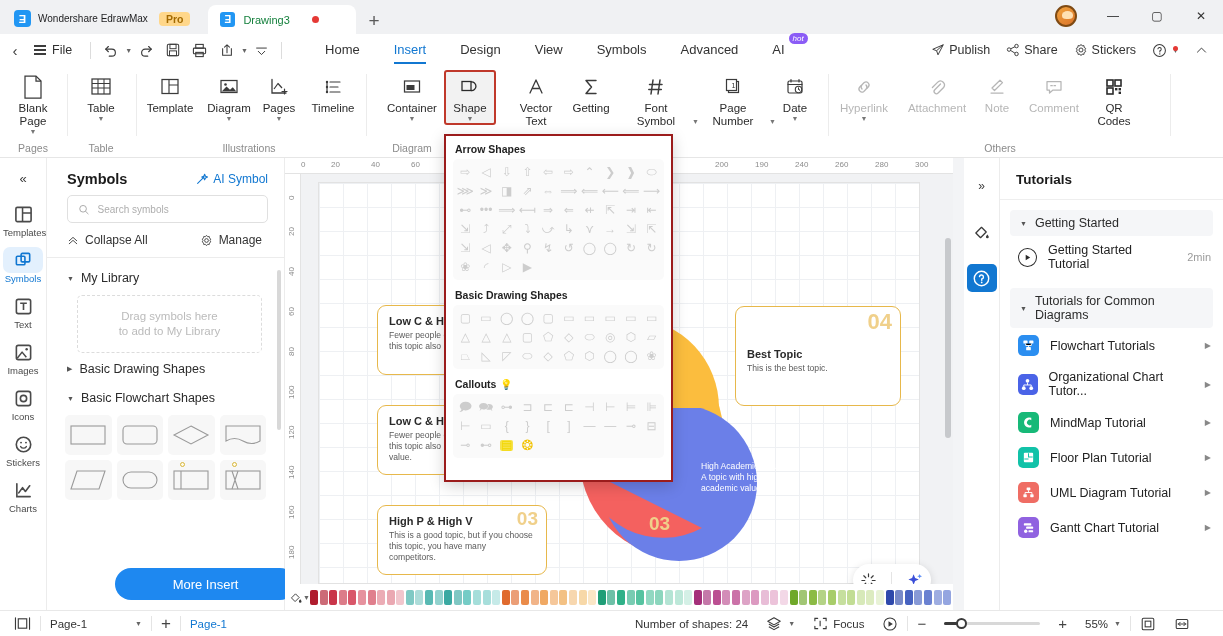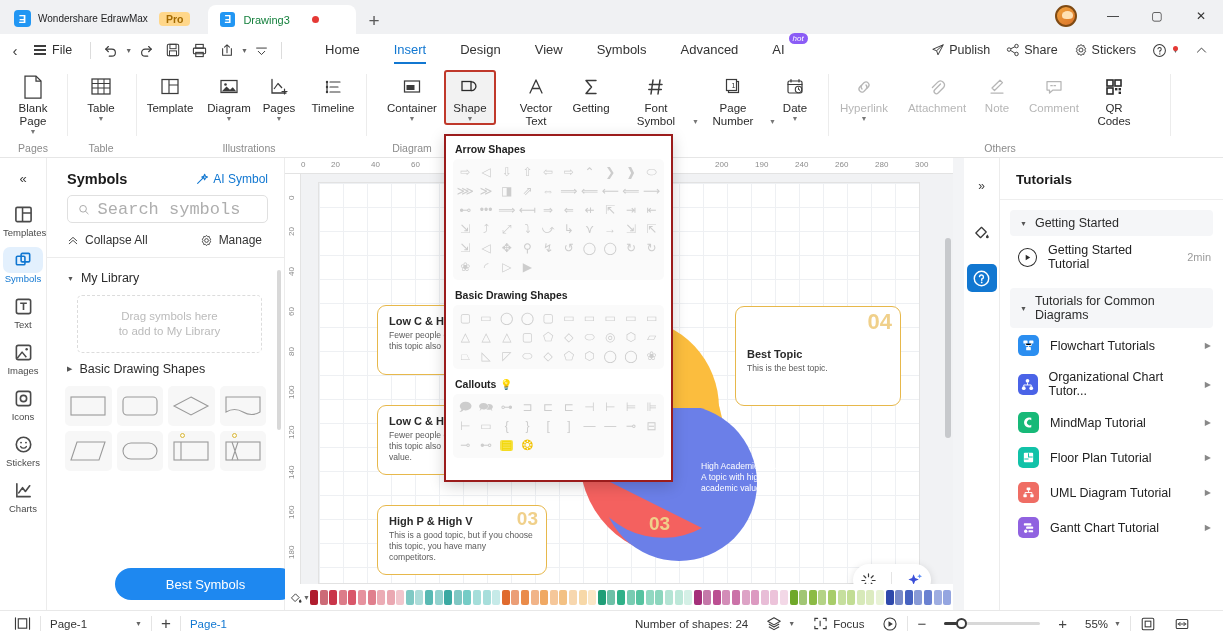--- a/index.html
+++ b/index.html
@@ -143,22 +143,22 @@
     background:#fff; border-right:1px solid #ececec;
   }
   .sp-head { display:flex; align-items:center; justify-content:space-between; padding:13px 16px 8px 20px; }
   .sp-head h2 { font-size:14.5px; color:#1a1a1a; font-weight:bold; }
   .ai-symbol { color:#1177d1; font-size:12px; display:flex; align-items:center; gap:4px; }
   .search-box {
     margin:0 16px 0 20px; height:28px; border:1px solid #e0e0e0; border-radius:5px;
     display:flex; align-items:center; gap:8px; padding:0 10px; color:#a9a9a9;
   }
   .search-box input {
-    border:0; outline:0; font-size:17px; color:#4d7c0f; width:100%;
-    font-family:Liberation Mono, monospace; background:transparent;
+    border:0; outline:0; font-size:10px; color:#4d7c0f; width:100%;
+    font-family:Liberation Sans, sans-serif; background:transparent;
   }
   .search-box input::placeholder { color:#aeaeae; }
   .sp-tools { display:flex; align-items:center; justify-content:space-between; padding:10px 22px 10px 20px; border-bottom:1px solid #ececec; }
   .sp-tool { display:flex; align-items:center; gap:6px; font-size:12px; color:#333; }
   .sp-scroll { position:relative; height:300px; overflow:hidden; padding-top:4px; }
   .grp-head { display:flex; align-items:center; gap:7px; padding:9px 20px 6px 20px; font-size:12.5px; color:#2b2b2b; }
   .tri { font-size:7px; color:#555; }
   .droparea {
     margin:4px 22px 0 30px; height:58px; border:1px dashed #dcdcdc; border-radius:5px;
     display:flex; flex-direction:column; align-items:center; justify-content:center;
@@ -705,20 +705,24 @@
       <div class="droparea">
         <span>Drag symbols here</span>
         <span>to add to My Library</span>
       </div>
 
       <div class="grp-head">
         <span class="tri">▶</span>
         <span>Basic Drawing Shapes</span>
       </div>
 
+      <div class="grp-head">
+        <span class="tri">▼</span>
+        <span>Basic Flowchart Shapes</span>
+      </div>
       <div class="shape-grid">
         <div class="shape-cell">
             <svg width="40" height="26" viewBox="0 0 40 26">
               <rect x="3" y="4" width="34" height="18" fill="none" stroke="#9a9a9a" stroke-width="1.1"></rect>
             </svg>
           </div>
         <div class="shape-cell">
             <svg width="40" height="26" viewBox="0 0 40 26">
               <rect x="3" y="4" width="34" height="18" rx="4" fill="none" stroke="#9a9a9a" stroke-width="1.1"></rect>
             </svg>
@@ -754,21 +758,21 @@
             <svg width="40" height="26" viewBox="0 0 40 26">
               <rect x="3" y="4" width="34" height="18" fill="none" stroke="#9a9a9a" stroke-width="1.1"></rect>
               <path d="M9 4 L15 22 M15 4 L9 22" stroke="#9a9a9a" stroke-width="1.1"></path>
             </svg>
             <span style="position:absolute;left:12px;top:2px;width:5px;height:5px;border:1px solid #d6b53b;border-radius:50%;background:#fffbe8"></span>
           </div>
       </div>
       <div class="sym-scrollbar"></div>
     </div>
 
-    <button class="more-symbols">Best Symbols</button>
+    <button class="more-symbols">More Insert</button>
   </div>
 
   <div class="canvas-wrap">
     <div class="ruler-h">
       <span class="rtick" style="left:16px">0</span>
       <span class="rtick" style="left:46px">20</span>
       <span class="rtick" style="left:86px">40</span>
       <span class="rtick" style="left:126px">60</span>
       <span class="rtick" style="left:430px">200</span>
       <span class="rtick" style="left:470px">190</span>

